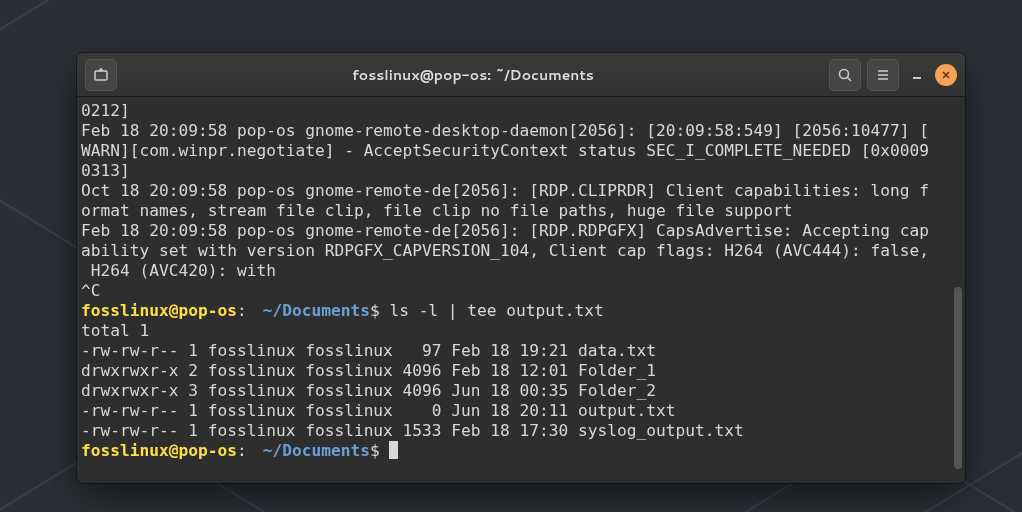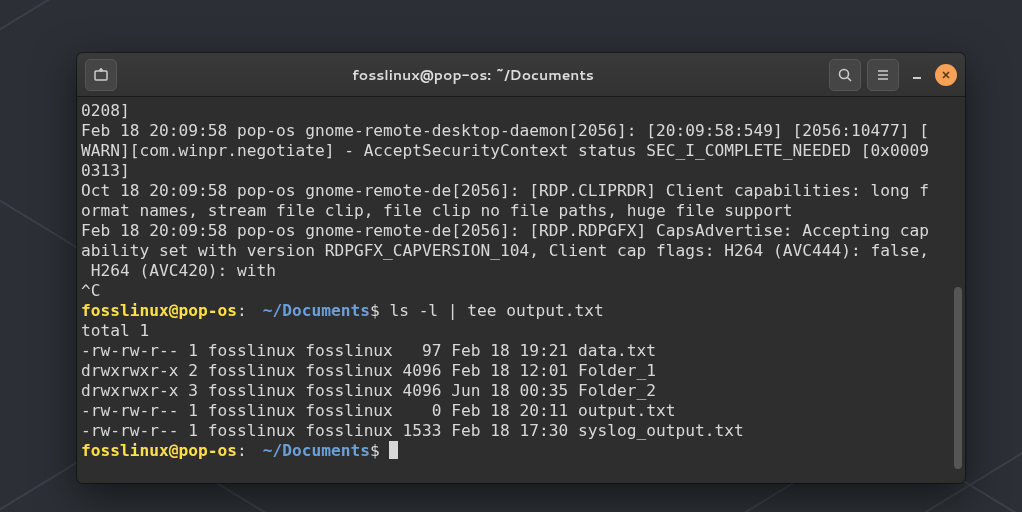--- a/index.html
+++ b/index.html
@@ -156,33 +156,33 @@
       </div>
       <div class="win-close">
         <svg viewBox="0 0 10 10">
           <path d="M2 2 L8 8 M8 2 L2 8" stroke="#5a3612" stroke-width="1.6"></path>
         </svg>
       </div>
     </div>
   </div>
 
   <div class="term-body">
-<div class="term-text"><span>0208]</span>
+<div class="term-text"><span>0212]</span>
 <span>Feb 18 20:09:58 pop-os gnome-remote-desktop-daemon[2056]: [20:09:58:549] [2056:10477] [</span>
 <span>WARN][com.winpr.negotiate] - AcceptSecurityContext status SEC_I_COMPLETE_NEEDED [0x0009</span>
 <span>0313]</span>
 <span>Oct 18 20:09:58 pop-os gnome-remote-de[2056]: [RDP.CLIPRDR] Client capabilities: long f</span>
 <span>ormat names, stream file clip, file clip no file paths, huge file support</span>
 <span>Feb 18 20:09:58 pop-os gnome-remote-de[2056]: [RDP.RDPGFX] CapsAdvertise: Accepting cap</span>
 <span>ability set with version RDPGFX_CAPVERSION_104, Client cap flags: H264 (AVC444): false,</span>
 <span> H264 (AVC420): with</span>
 <span>^C</span>
 <span class="green">fosslinux@pop-os</span><span class="white">:</span><span class="blue">~/Documents</span><span class="white">$ </span><span class="white">ls -l | tee output.txt</span>
 <span>total 1</span>
 <span>-rw-rw-r-- 1 fosslinux fosslinux   97 Feb 18 19:21 data.txt</span>
 <span>drwxrwxr-x 2 fosslinux fosslinux 4096 Feb 18 12:01 Folder_1</span>
 <span>drwxrwxr-x 3 fosslinux fosslinux 4096 Jun 18 00:35 Folder_2</span>
-<span>-rw-rw-r-- 1 fosslinux fosslinux    0 Feb 18 20:11 output.txt</span>
+<span>-rw-rw-r-- 1 fosslinux fosslinux    0 Jun 18 20:11 output.txt</span>
 <span>-rw-rw-r-- 1 fosslinux fosslinux 1533 Feb 18 17:30 syslog_output.txt</span>
 <span class="green">fosslinux@pop-os</span><span class="white">:</span><span class="blue">~/Documents</span><span class="white">$ </span><span class="cursor"></span></div>
     <div class="scrollbar"></div>
   </div>
 </div>
 
 </body></html>

